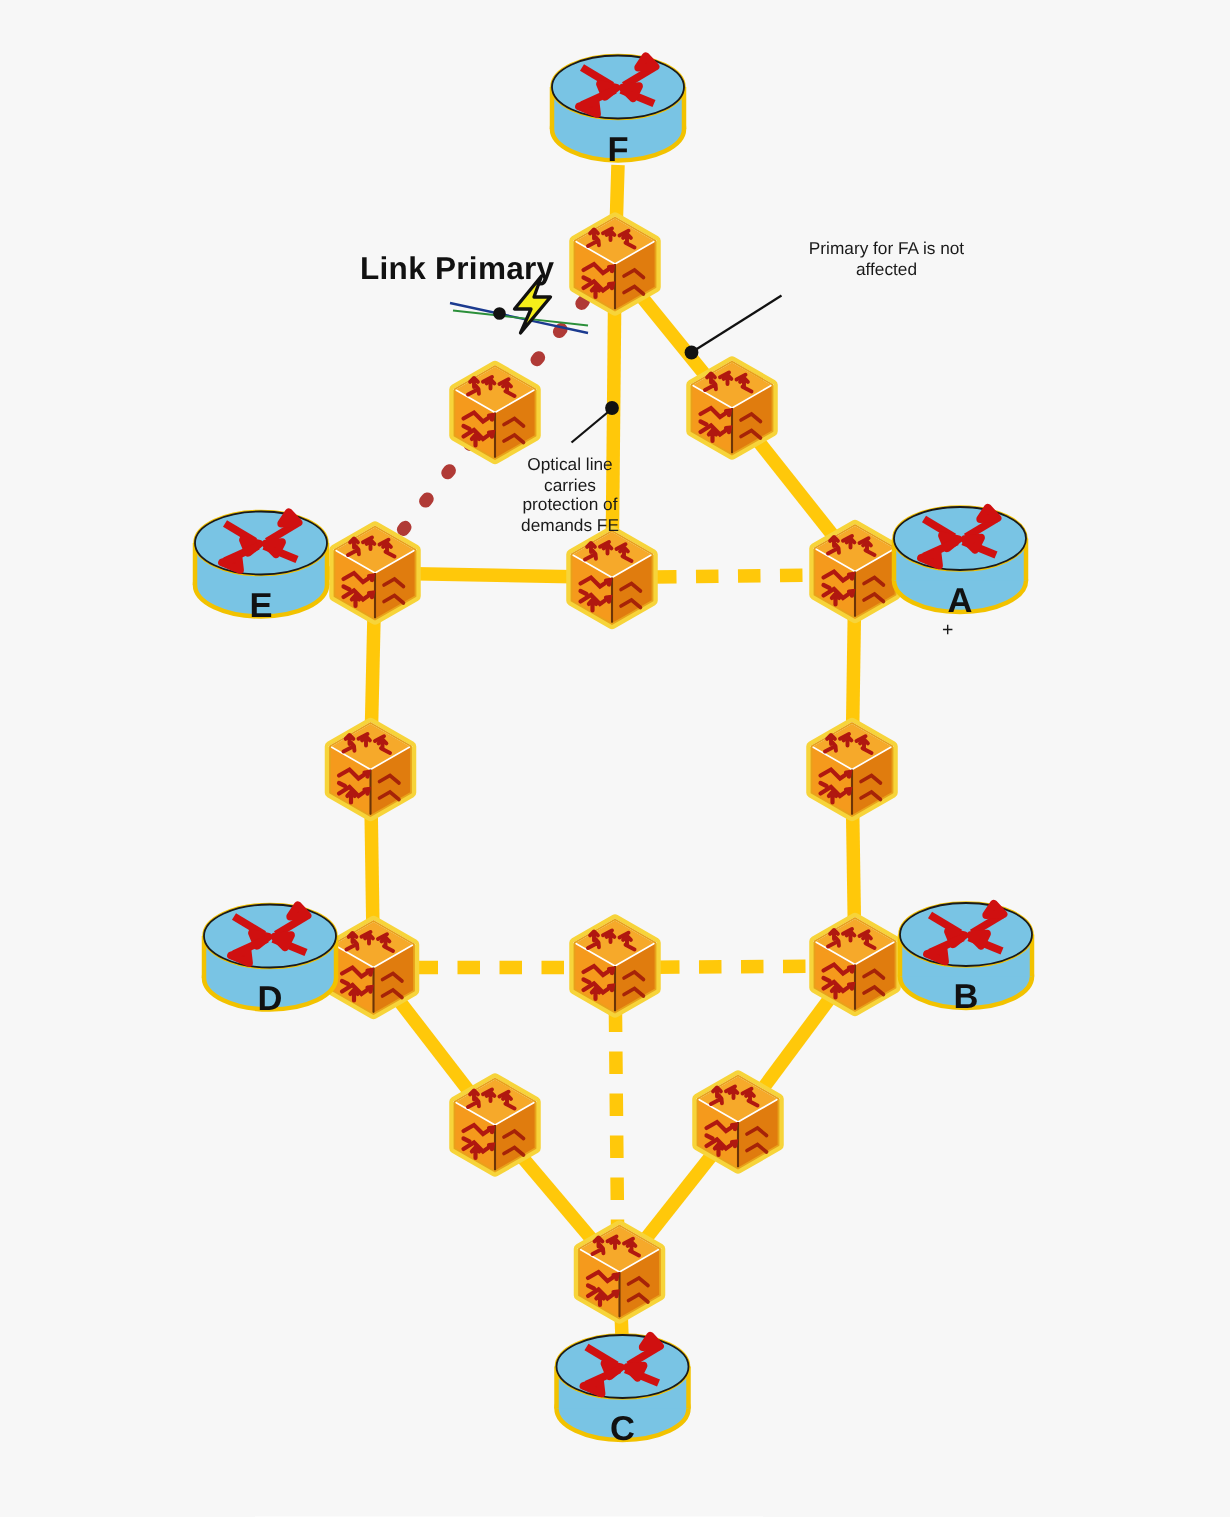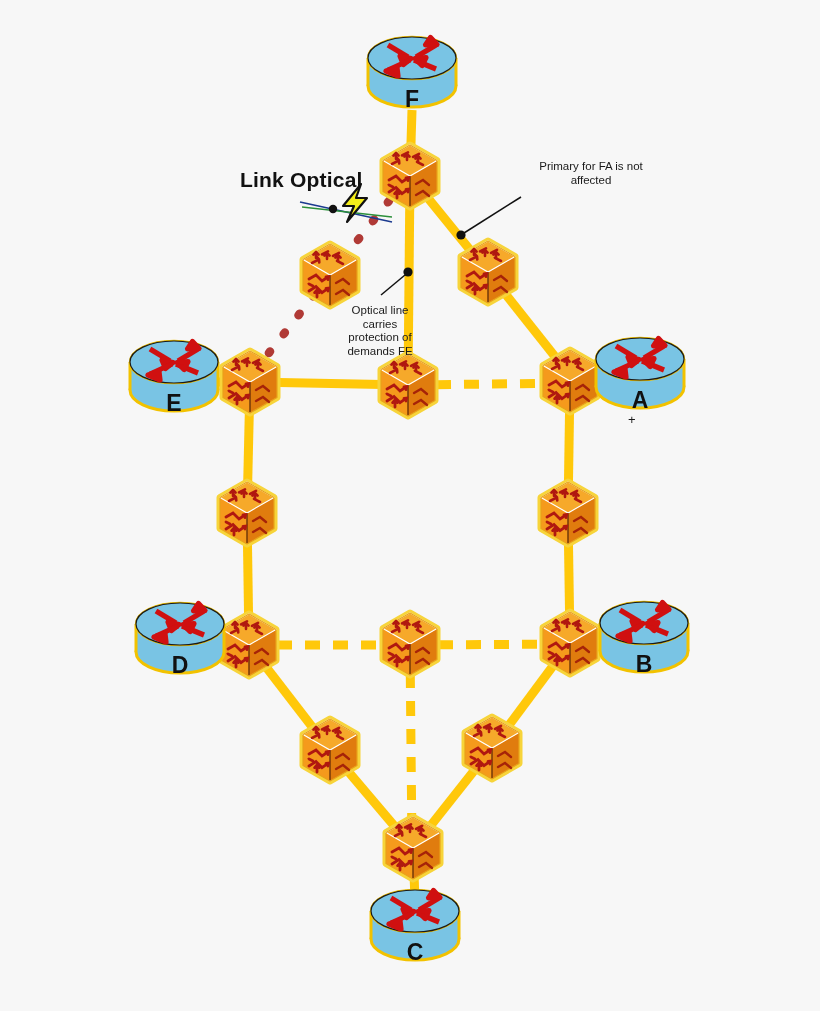--- a/index.html
+++ b/index.html
@@ -229,21 +229,21 @@
       <use href="#boltSym" transform="translate(355,200)"></use>
 
       <line x1="521" y1="197" x2="464" y2="233" stroke="#111111" stroke-width="1.5"></line>
       <circle cx="461" cy="235" r="4.6" fill="#111111"></circle>
 
       <line x1="381" y1="295" x2="405" y2="275" stroke="#111111" stroke-width="1.5"></line>
       <circle cx="408" cy="272" r="4.6" fill="#111111"></circle>
     </g>
   </svg>
 
-  <div id="title-link-failure">Link Optical</div>
+  <div id="title-link-failure">Link Primary</div>
 
   <div class="anno" id="anno-primary">Primary for FA is not
 affected</div>
 
   <div class="anno" id="anno-optical">Optical line
 carries
 protection of
 demands FE</div>
 
   <div id="plus-a">+</div>

